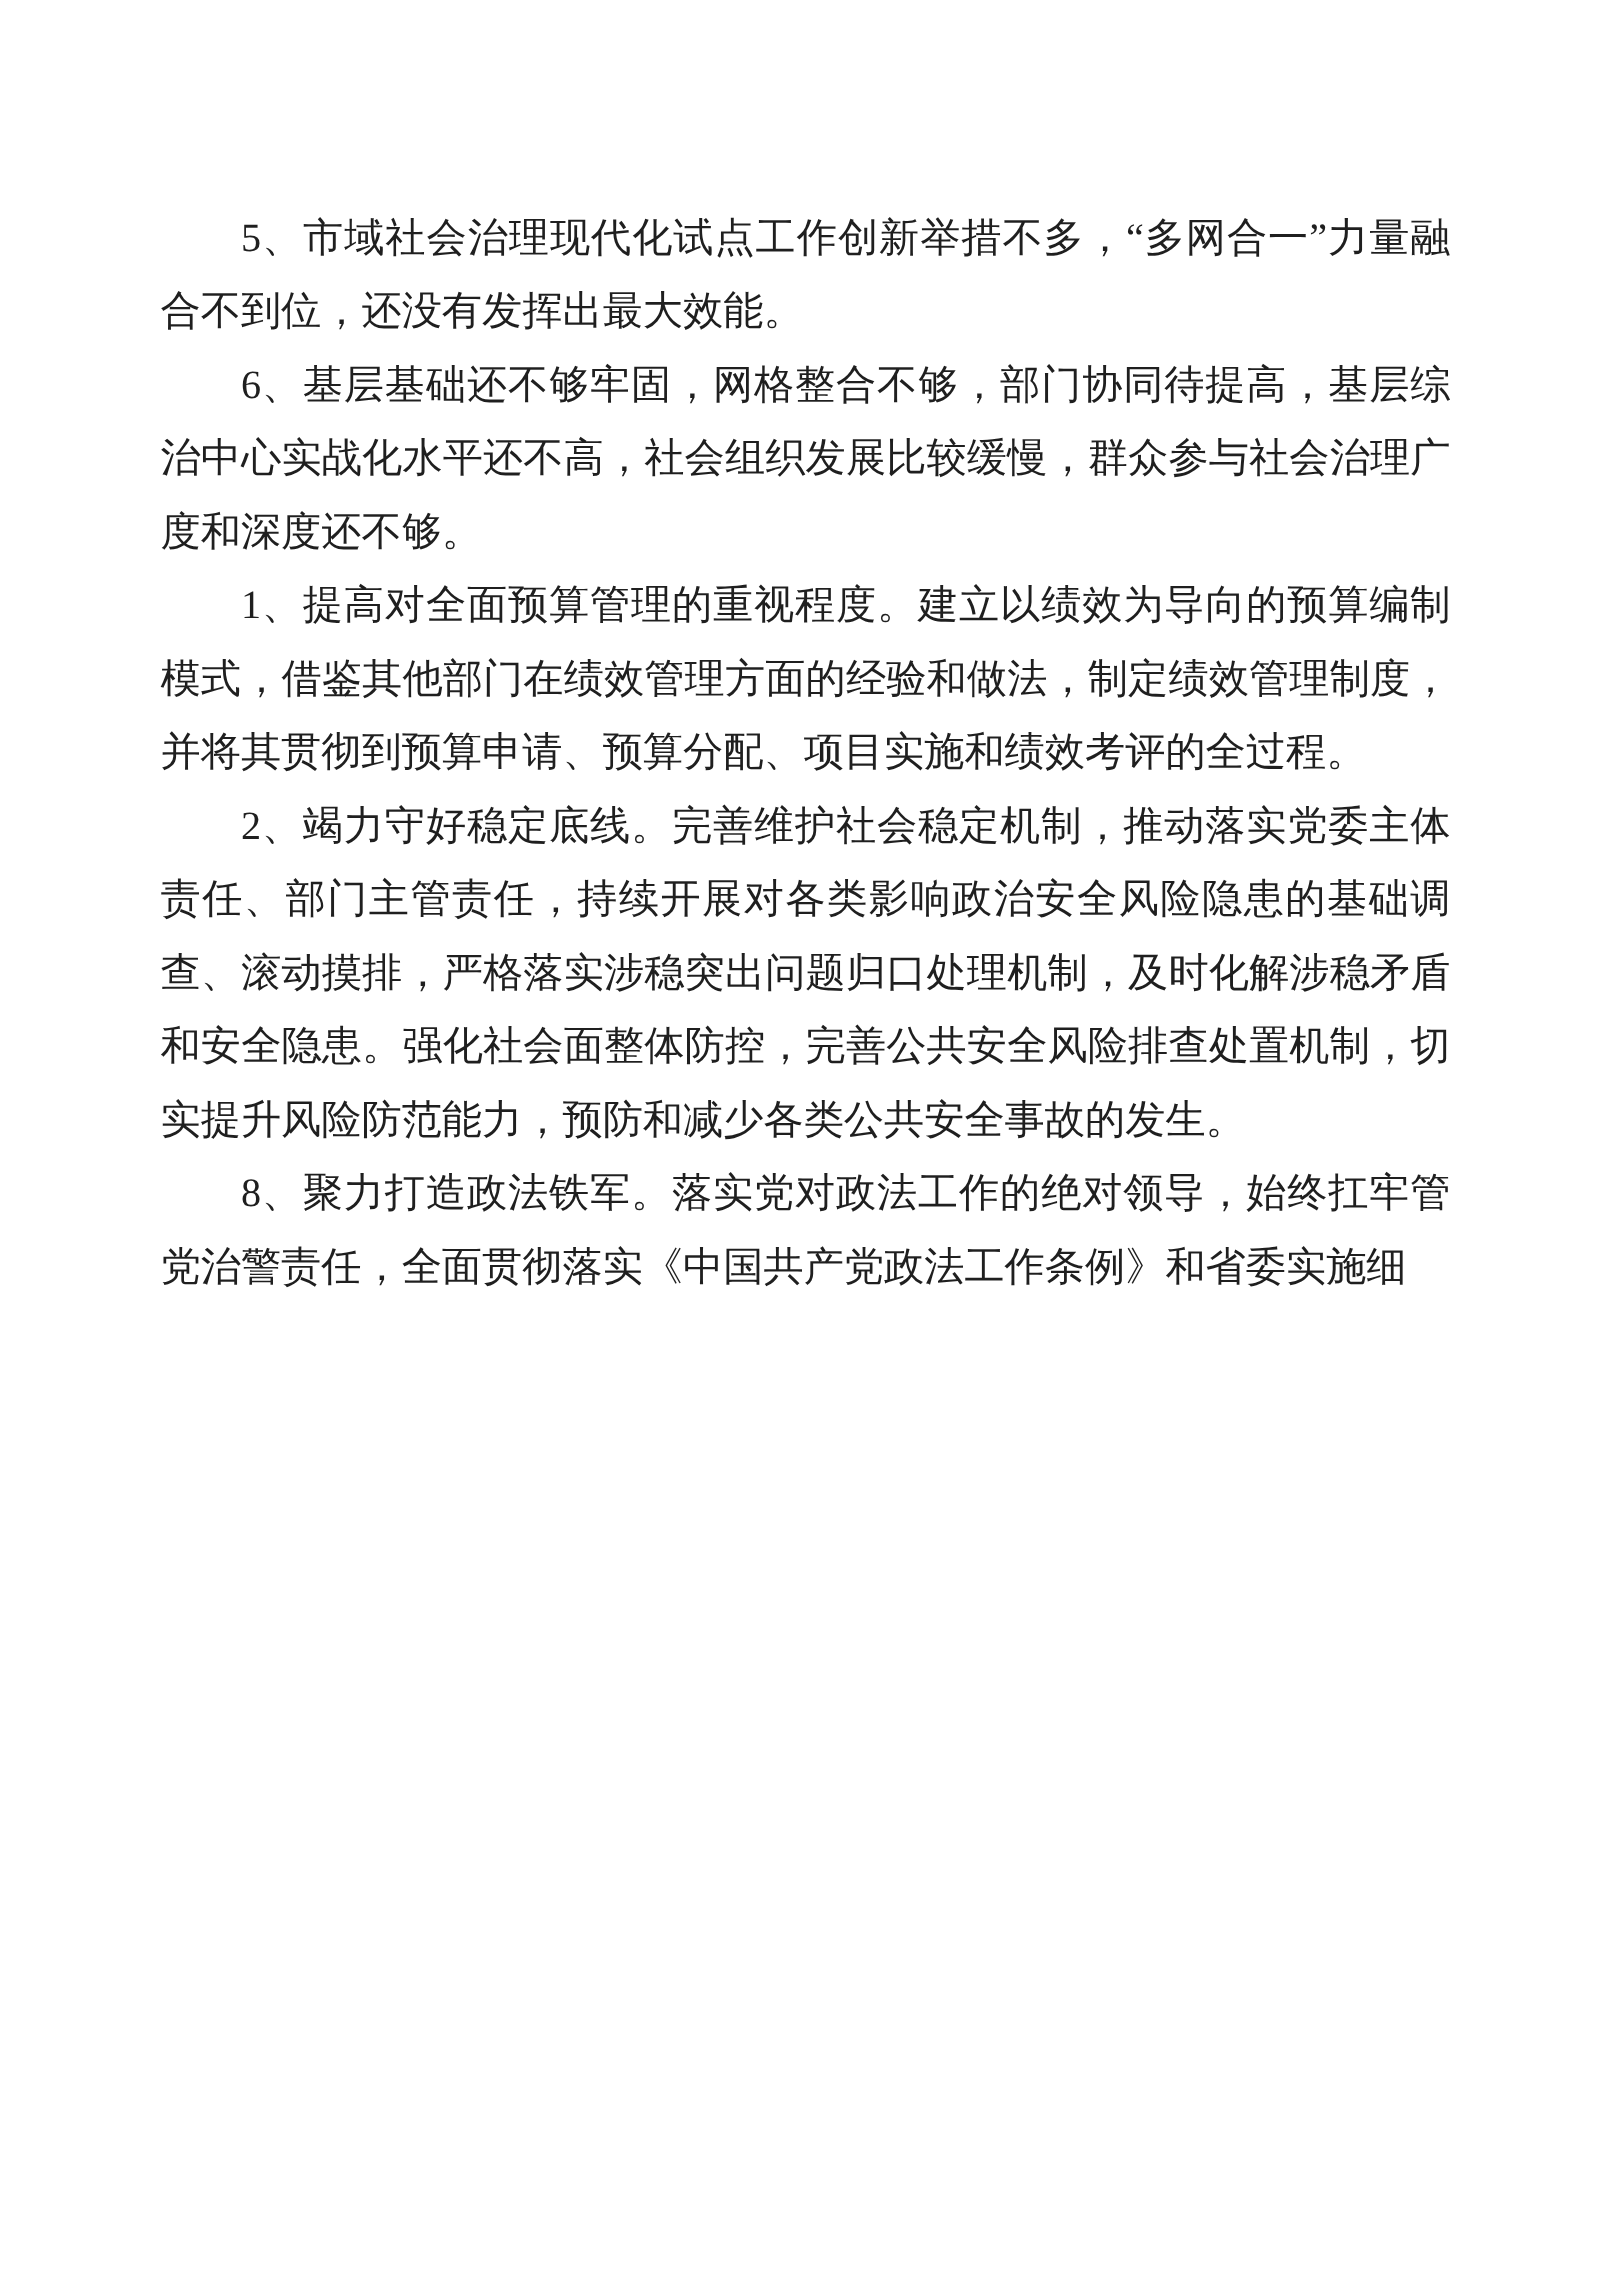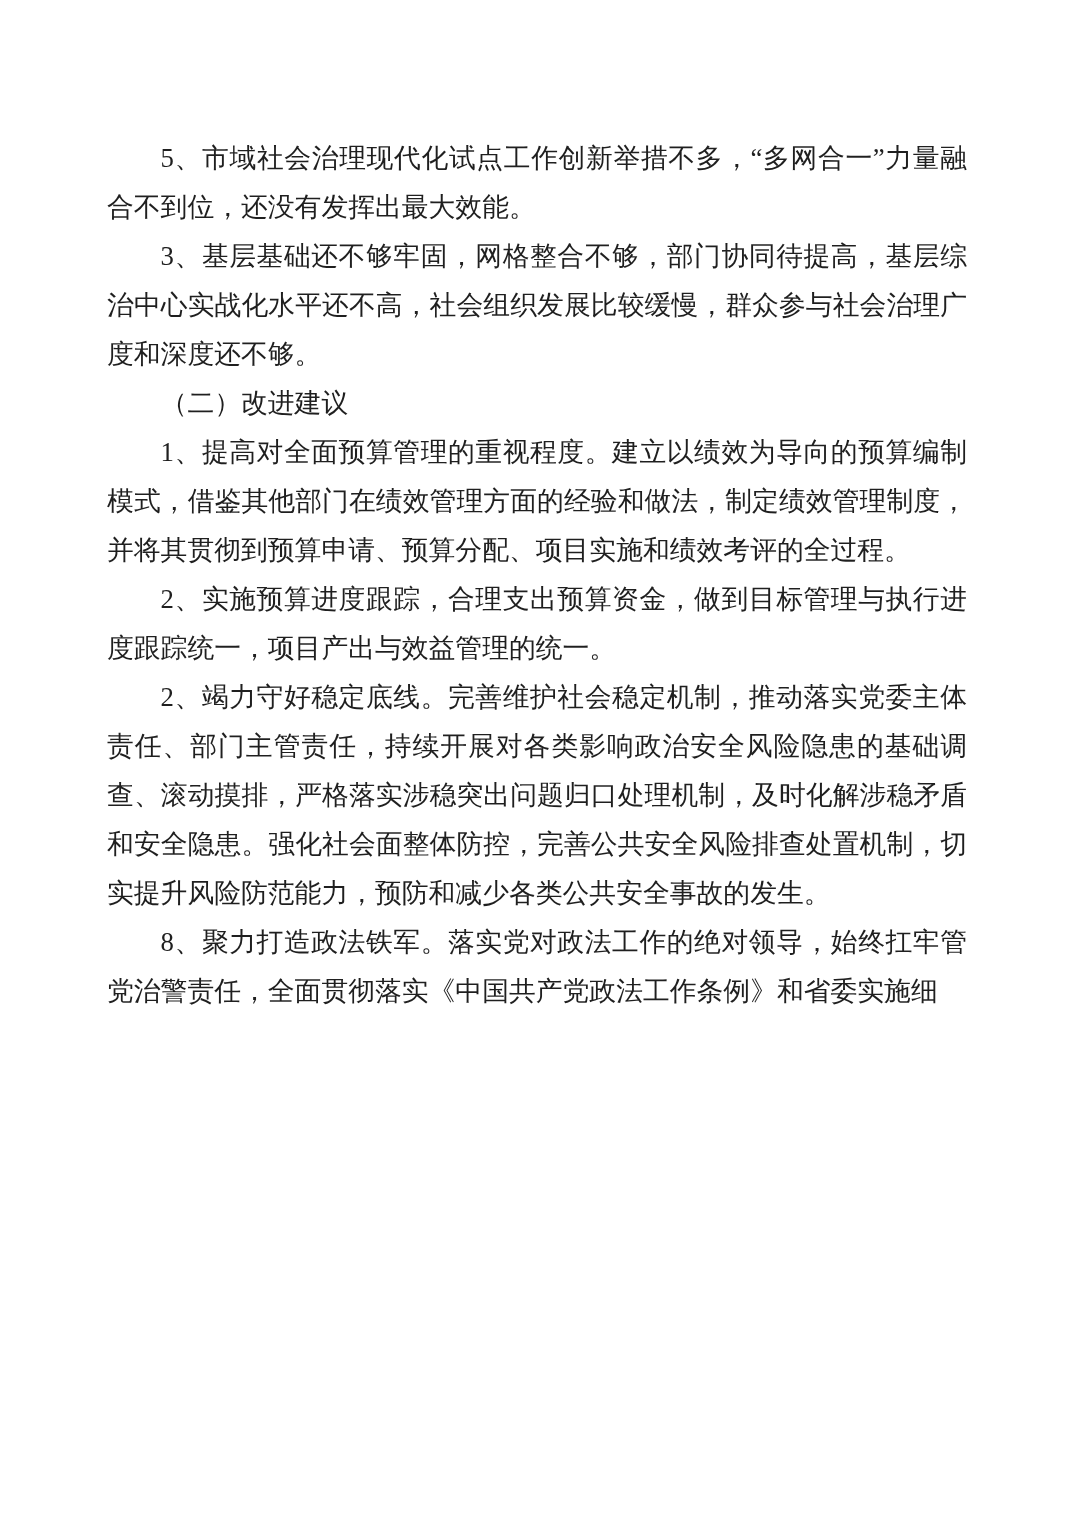--- a/index.html
+++ b/index.html
@@ -36,20 +36,18 @@
     word-break: break-all;
     font-weight: 400;
   }
 </style>
 </head>
 <body>
 
 <div class="page">
   <div class="doc-body">
     <p>5、市域社会治理现代化试点工作创新举措不多，“多网合一”力量融合不到位，还没有发挥出最大效能。</p>
-    <p>3、基层基础还不够牢固，网格整合不够，部门协同待提高，基层综治中心实战化水平还不高，社会组织发展比较缓慢，群众参与社会治理广度和深度还不够。</p>
-    <p>（二）改进建议</p>
+    <p>6、基层基础还不够牢固，网格整合不够，部门协同待提高，基层综治中心实战化水平还不高，社会组织发展比较缓慢，群众参与社会治理广度和深度还不够。</p>
     <p>1、提高对全面预算管理的重视程度。建立以绩效为导向的预算编制模式，借鉴其他部门在绩效管理方面的经验和做法，制定绩效管理制度，并将其贯彻到预算申请、预算分配、项目实施和绩效考评的全过程。</p>
-    <p>2、实施预算进度跟踪，合理支出预算资金，做到目标管理与执行进度跟踪统一，项目产出与效益管理的统一。</p>
     <p>2、竭力守好稳定底线。完善维护社会稳定机制，推动落实党委主体责任、部门主管责任，持续开展对各类影响政治安全风险隐患的基础调查、滚动摸排，严格落实涉稳突出问题归口处理机制，及时化解涉稳矛盾和安全隐患。强化社会面整体防控，完善公共安全风险排查处置机制，切实提升风险防范能力，预防和减少各类公共安全事故的发生。</p>
     <p>8、聚力打造政法铁军。落实党对政法工作的绝对领导，始终扛牢管党治警责任，全面贯彻落实《中国共产党政法工作条例》和省委实施细</p>
   </div>
 </div>
 
 </body></html>

